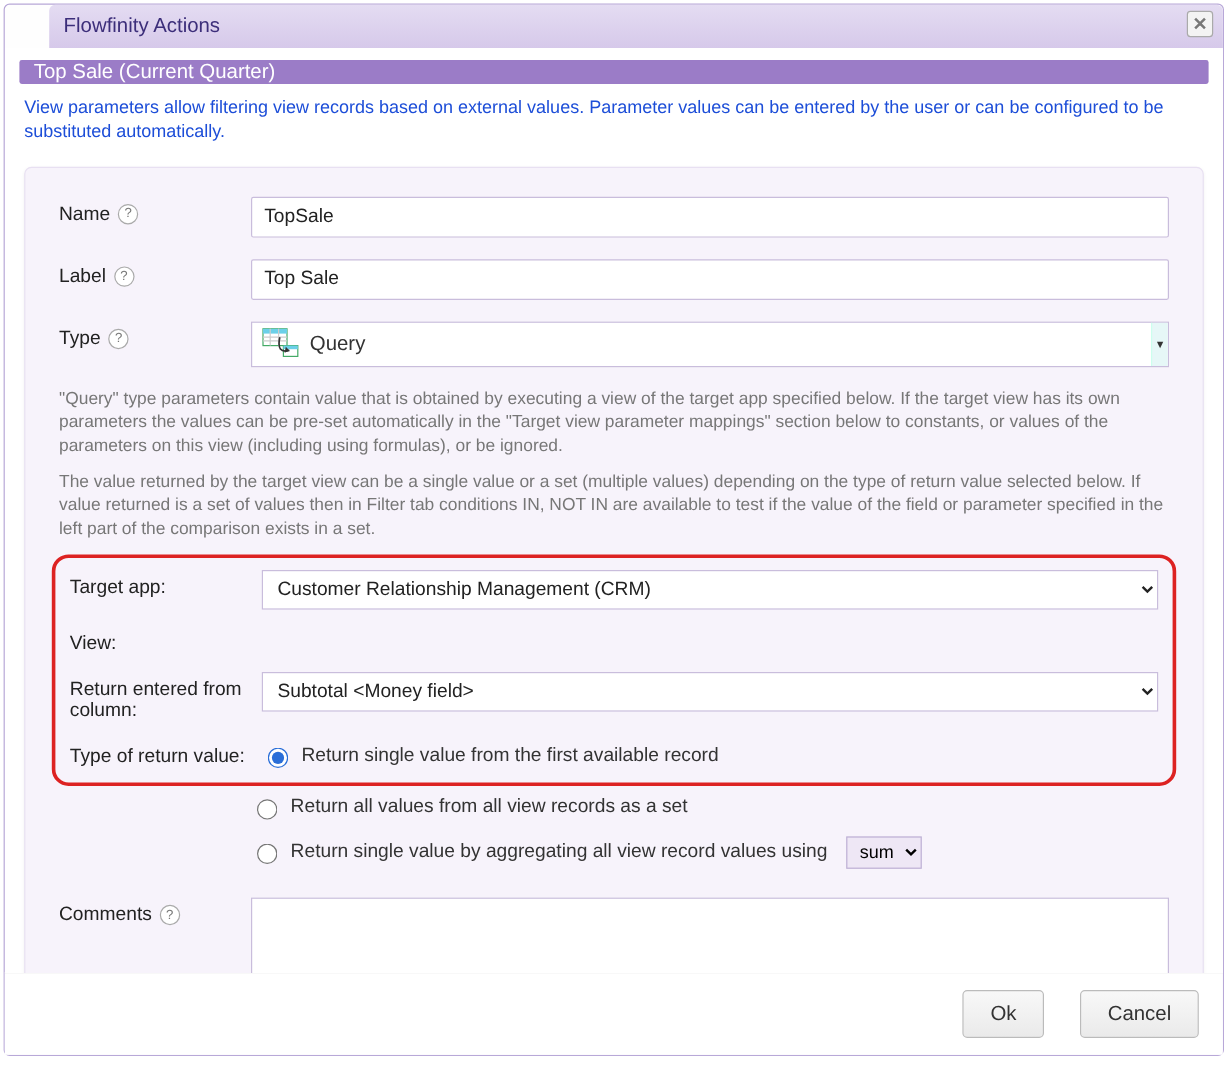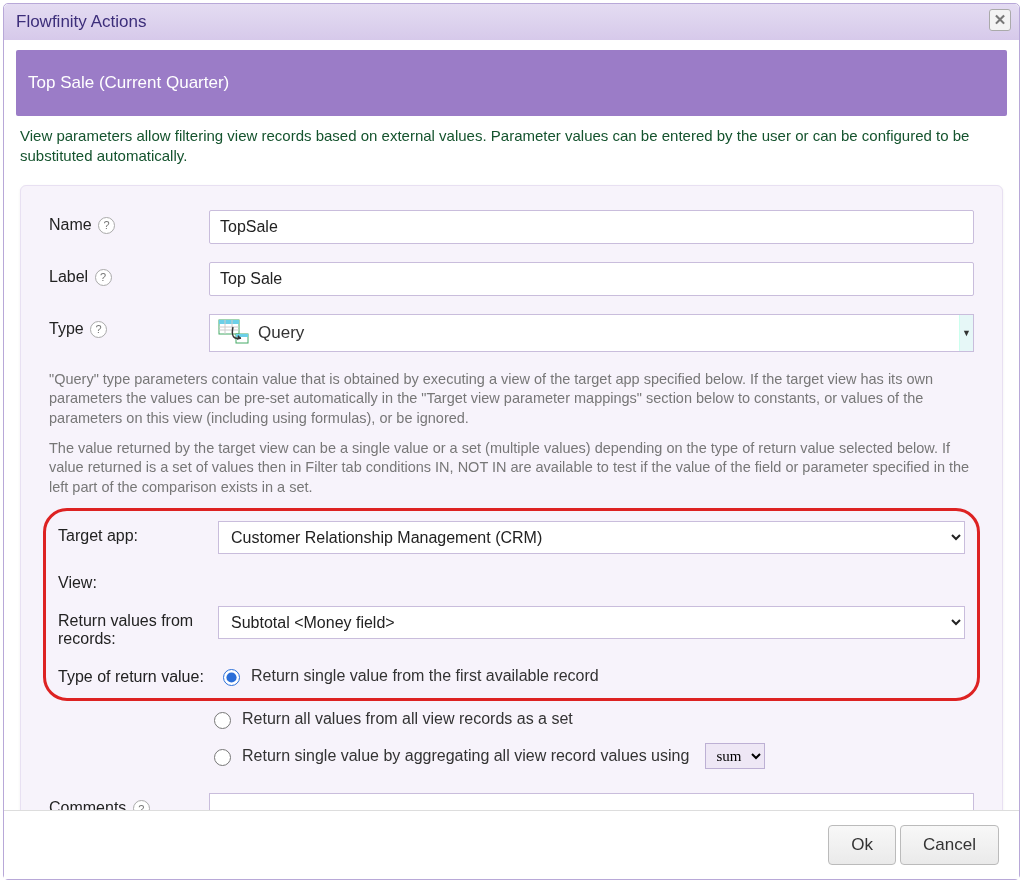--- a/index.html
+++ b/index.html
@@ -17,20 +17,21 @@
     background: #fefefe;
     position: relative;
   }
   .window-titlebar {
     background: linear-gradient(#e4dcf2, #d6c9ea);
     padding: 8px 12px;
     border-radius: 5px 5px 0 0;
     color: #3c2e7a;
     font-size: 17px;
     position: relative;
+    margin-left: 37px;
   }
   .close-btn {
     position: absolute;
     right: 8px;
     top: 5px;
     width: 22px; height: 22px;
     border: 1px solid #aaa;
     border-radius: 3px;
     background: #f3f3f3;
     color: #777;
@@ -43,27 +44,27 @@
   }
   .scroll-area {
     height: 770px;
     overflow-y: scroll;
     padding: 0 12px 0 12px;
     background: #fff;
   }
   .section-header {
     background: #9b7cc7;
     color: #fff;
-    padding: 23px 12px;
+    padding: 0 12px;
     font-size: 17px;
     margin: 10px 0 10px 0;
     border-radius: 2px;
   }
   .intro-text {
-    color: #14532d;
+    color: #1d4ed8;
     font-size: 15px;
     margin: 0 4px 18px 4px;
     line-height: 1.35;
   }
   .form-card {
     background: #f7f3fb;
     border: 1px solid #e8e0f2;
     border-radius: 6px;
     padding: 24px 28px 24px 28px;
     margin: 0 4px;
@@ -148,21 +149,21 @@
   select.sel {
     width: 100%;
     padding: 6px 8px;
     font-size: 16px;
     border: 1px solid #c9bddc;
     background: #fff;
     color: #222;
   }
   .highlight-box {
     border: 3px solid #d22;
-    border-radius: 24px;
+    border-radius: 14px;
     padding: 10px 12px 6px 12px;
     margin: 8px -6px 4px -6px;
   }
   .highlight-box .form-row { margin-bottom: 14px; }
   .highlight-box .form-row:last-child { margin-bottom: 2px; }
   .radio-row {
     display: flex;
     align-items: center;
     gap: 8px;
     padding: 4px 0;
@@ -171,37 +172,36 @@
   .radio-row input[type=radio]{
     width: 17px; height: 17px;
     accent-color: #2a6ed8;
   }
   .agg-select {
     padding: 3px 6px;
     font-size: 15px;
     border: 1px solid #bdb0d4;
     background: #eee7f5;
     margin-left: 8px;
-    font-family: Liberation Serif, serif;
   }
   textarea.comments {
     width: 100%;
     height: 120px;
     border: 1px solid #c9bddc;
     background: #fff;
     padding: 6px;
     font-size: 15px;
     resize: none;
   }
   .footer {
     border-top: 1px solid #ddd;
     padding: 14px 20px;
     display: flex;
     justify-content: flex-end;
-    gap: 4px;
+    gap: 30px;
     background: #fff;
   }
   .footer button {
     padding: 9px 22px;
     font-size: 17px;
     border: 1px solid #bbb;
     border-radius: 4px;
     background: linear-gradient(#f8f8f8,#eaeaea);
     color: #333;
     cursor: pointer;
@@ -292,21 +292,21 @@
               <option>Customer Relationship Management (CRM)</option>
             </select>
           </div>
         </div>
 
         <div class="form-row">
           <div class="lbl wide-lbl">View:</div>
         </div>
 
         <div class="form-row">
-          <div class="lbl wide-lbl">Return values from records:</div>
+          <div class="lbl wide-lbl">Return entered from column:</div>
           <div class="ctl">
             <select class="sel">
               <option>Subtotal &lt;Money field&gt;</option>
             </select>
           </div>
         </div>
 
         <div class="form-row">
           <div class="lbl wide-lbl">Type of return value:</div>
           <div class="ctl">

